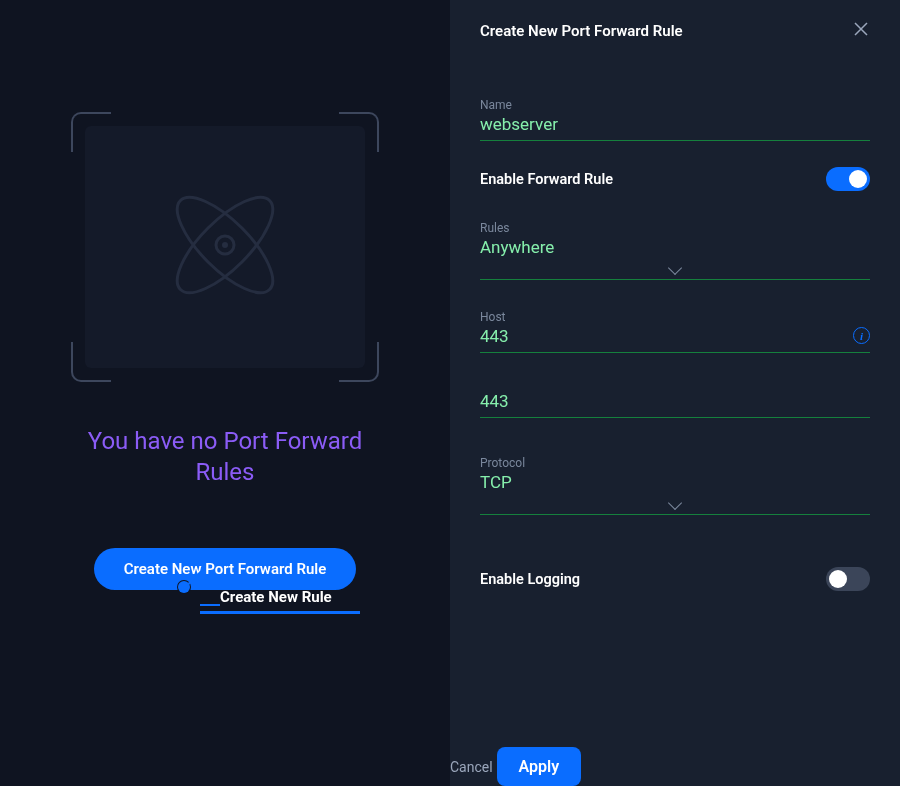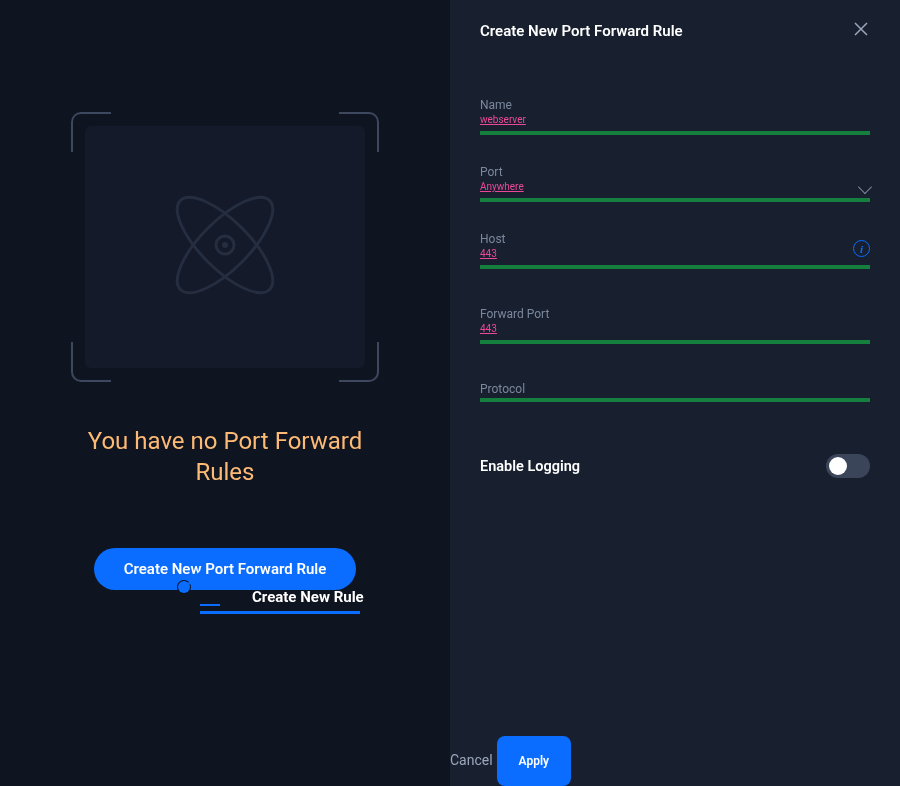--- a/index.html
+++ b/index.html
@@ -10,38 +10,38 @@
     .left { position:absolute; left:0; top:0; width:450px; height:100%; padding:40px 36px 0; }
     .art-frame { position:relative; width:308px; height:270px; margin:72px auto 44px; }
     .corner { position:absolute; width:40px; height:40px; border:2px solid #3d475d; }
     .corner.tl { top:0; left:0; border-right:none; border-bottom:none; border-top-left-radius:10px; }
     .corner.tr { top:0; right:0; border-left:none;  border-bottom:none; border-top-right-radius:10px; }
     .corner.bl { bottom:0; left:0; border-right:none; border-top:none;  border-bottom-left-radius:10px; }
     .corner.br { bottom:0; right:0; border-left:none; border-top:none;   border-bottom-right-radius:10px; }
     .art-box { position:absolute; inset:14px; background:#141a29; border-radius:6px; display:flex; align-items:center; justify-content:center; }
     .atom-icon svg { stroke:#252d40; stroke-width:2; fill:none; }
 
-    .empty-title{ font-size:24px; font-weight:400; color:#fdba74; text-align:center; line-height:1.3; padding:0 40px; margin-bottom:60px;}
+    .empty-title{ font-size:24px; font-weight:400; color:#8b5cf6; text-align:center; line-height:1.3; padding:0 40px; margin-bottom:60px;}
     .create-btn { display:block; margin:0 auto; background:#0a6dff; color:#fff; border:none; border-radius:999px; font-size:15px; font-weight:600; padding:12px 30px; cursor:pointer; }
 
     
     .right { position:absolute; left:450px; top:0; width:450px; height:100%; background:#18202f; display:flex; flex-direction:column; }
     .hdr   { position:relative; padding:20px 30px; display:flex; align-items:center; justify-content:space-between;}
     .hdr h2{ font-size:15px; font-weight:600; color:#fff;}
     .close-x svg{ stroke:#9aa6bb; stroke-width:1.5; }
     .body  { padding:6px 30px 0; flex:1; overflow:hidden; }
     .lnk   { color:#9aa6bb; font-size:14px; cursor:pointer; }
-    .apply { background:#0a6dff; color:#fff; border:none; border-radius:8px; font-size:12px; font-weight:600; padding:18px 22px; cursor:pointer; }
-
-    .field { position:relative; margin:30px 0 22px; border-bottom:4px solid #15803d; }
+    .apply { background:#0a6dff; color:#fff; border:none; border-radius:8px; font-size:16px; font-weight:600; padding:10px 22px; cursor:pointer; }
+
+    .field { position:relative; margin:30px 0 22px; border-bottom:1px solid #15803d; }
     .field.with-annot{ margin-top:38px; }
     .flabel{ font-size:12px; color:#7a879c; display:block; margin-bottom:2px;}
-    .fval  { font-size:10px; color:#ec4899; padding:0 0 6px; display:block; width:100%; background:transparent; border:none;text-decoration:underline; }
+    .fval  { font-size:17px; color:#86efac; padding:0 0 6px; display:block; width:100%; background:transparent; border:none; }
     .fval::placeholder{color:#e3e9f3;}
-    .sel-row{ display:flex; justify-content:flex-end; align-items:center;}
+    .sel-row{ display:flex; justify-content:flex-end; align-items:center;flex-direction:column;}
     .chev{ width:10px; height:10px; border-right:1.5px solid #7a879c; border-bottom:1.5px solid #7a879c; transform:rotate(45deg); margin-bottom:6px; cursor:pointer;}
     .info-icn{ width:17px; height:17px; border:1.5px solid #0a6dff; border-radius:50%; position:absolute; right:0; bottom:8px; display:flex; align-items:center; justify-content:center;}
     .info-icn::after{content:"i"; font-family:Georgia,serif; font-style:italic; font-size:11px; color:#0a6dff; font-weight:bold;}
 
     .togrow{ display:flex; align-items:center; justify-content:space-between; margin:26px 0 10px;}
     .togrow .lbl{ font-size:14.5px; font-weight:600; color:#fff;}
     .toggle{ width:44px; height:24px; border-radius:999px; position:relative; cursor:pointer;}
     .toggle.on { background:#0a6dff;} .toggle.off{ background:#3b4559;}
     .knob{ position:absolute; top:3px; width:18px; height:18px; border-radius:50%; background:#fff;}
     .toggle.on .knob{ right:3px;} .toggle.off .knob{ left:3px;}
@@ -79,21 +79,21 @@
       </div>
     </div>
     <p class="empty-title">You have no Port Forward Rules</p>
     <button class="create-btn">Create New Port Forward Rule</button>
   </div>
 
   <div class="annot" style="left:178px; top:581px;">
     <div class="a-dot" style="left:0; top:0;"></div>
     <div class="a-diag" style="left:5px; top:-17px;"></div>
     <div class="a-line" style="left:22px; top:23px; width:20px;"></div>
-    <div class="a-text" style="left:42px; top:7px;margin-left:32px;">Create New Rule</div>
+    <div class="a-text" style="left:42px; top:7px;">Create New Rule</div>
     <div class="a-under" style="left:22px; top:30px; width:160px;"></div>
   </div>
 
   <div class="annot" style="left:599px; top:110px;">
     <div class="a-dot" style="left:0; top:0;"></div>
     <div class="a-diag" style="left:5px; top:-17px;"></div>
     <div class="a-line" style="left:21px; top:-18px; width:10px;"></div>
     <div class="a-text" style="left:33px; top:-26px;">Rule Name</div>
     <div class="a-under" style="left:21px; top:-20px; width:96px;"></div>
   </div>
@@ -148,43 +148,52 @@
       </span>
     </div>
 
     <div class="body">
 
       <div class="field">
         <span class="flabel">Name</span>
         <span class="fval">webserver</span>
       </div>
 
+      <div class="togrow">
+        <span class="lbl">Enable Forward Rule</span>
+        <span class="toggle on">
+            <span class="knob"></span>
+          </span>
+      </div>
 
       <div class="field">
-        <span class="flabel">Port</span>
+        <span class="flabel">Rules</span>
         <div class="sel-row">
           <span class="fval">Anywhere</span>
           <span class="chev"></span>
         </div>
       </div>
 
       <div class="field">
         <span class="flabel">Host</span>
         <span class="fval" style="padding-right:26px">443</span>
         <span class="info-icn"></span>
       </div>
 
 
       <div class="field with-annot">
-        <span class="flabel">Forward Port</span>
         <span class="fval">443</span>
       </div>
 
       <div class="field with-annot">
         <span class="flabel">Protocol</span>
+        <div class="sel-row">
+          <span class="fval">TCP</span>
+          <span class="chev"></span>
+        </div>
       </div>
 
       <div class="togrow" style="margin-top:52px">
         <span class="lbl">Enable Logging</span>
         <span class="toggle off">
             <span class="knob"></span>
           </span>
       </div>
     </div>
 

